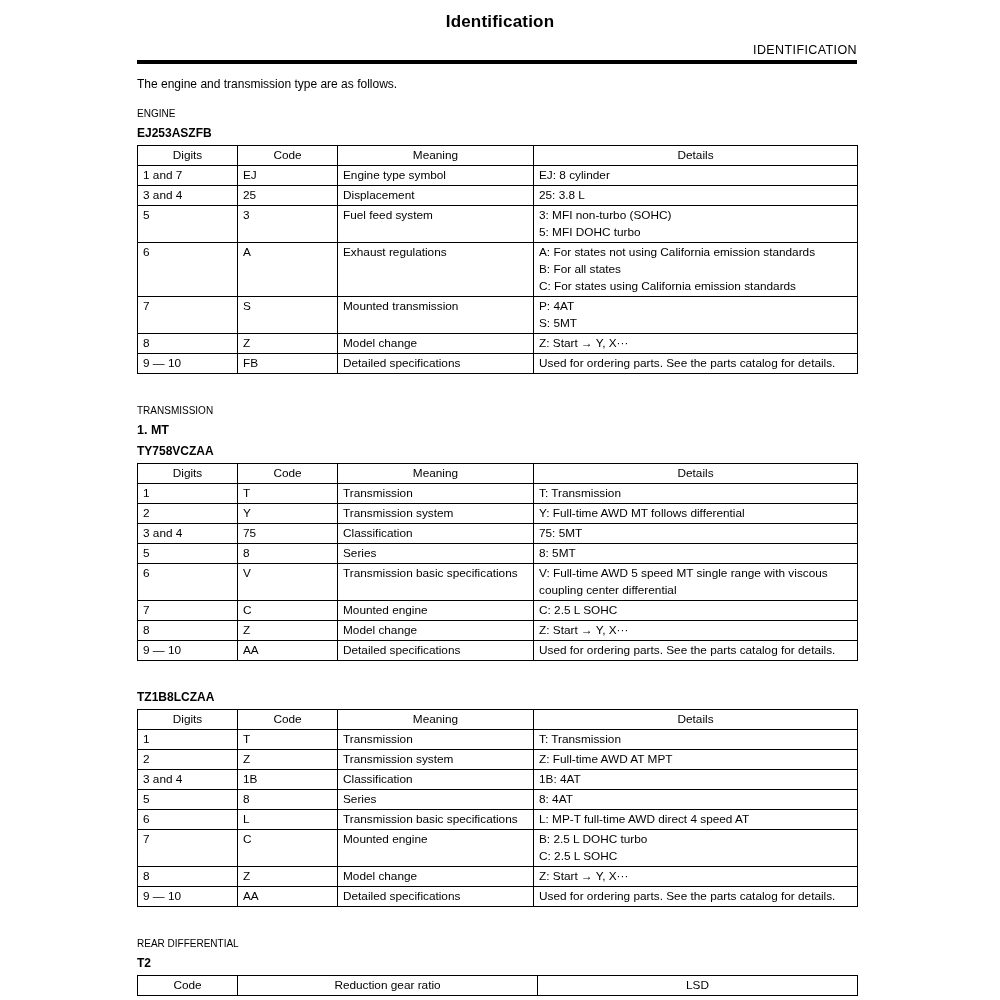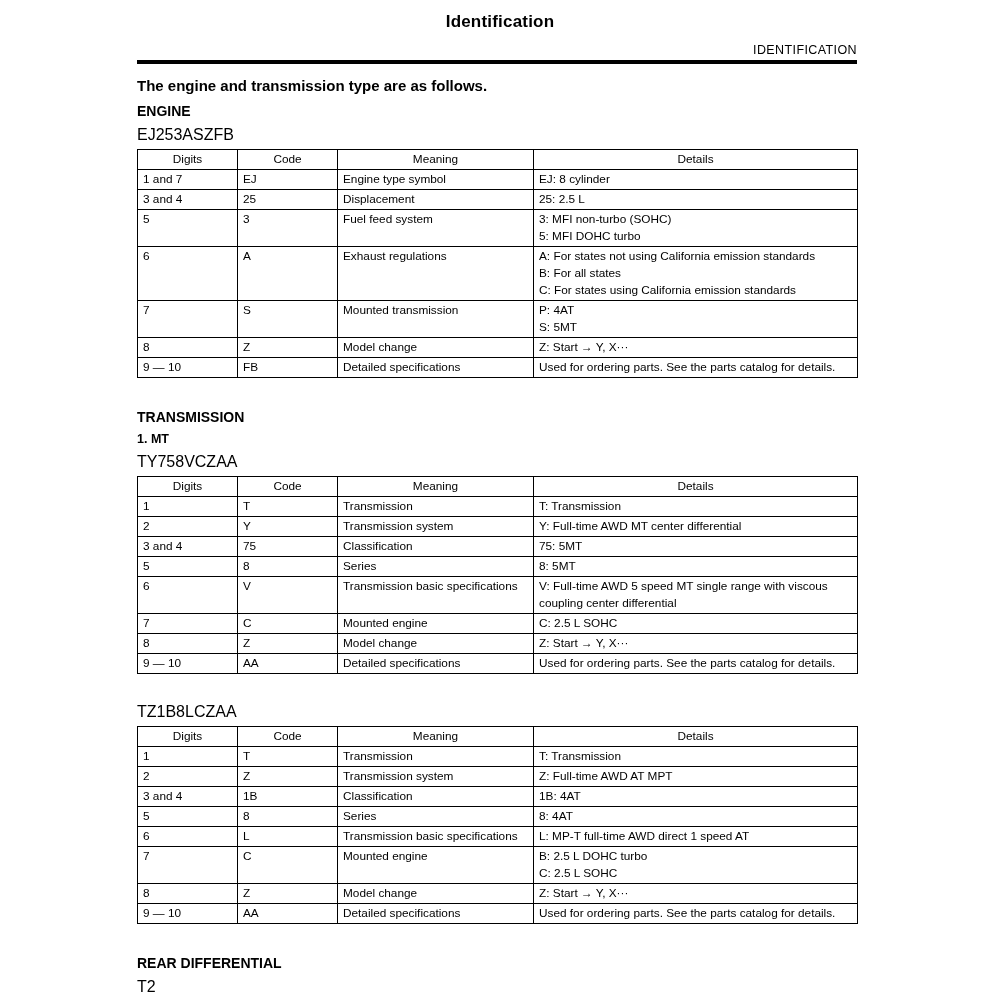--- a/index.html
+++ b/index.html
@@ -32,33 +32,32 @@
     text-align: right;
     font-size: 12.5px;
     letter-spacing: 0.4px;
   }
   .thick-rule {
     height: 4px;
     background: #000;
     margin-top: 3px;
   }
   .intro {
-    margin: 13px 0 9px 0;
-    font-size: 15px;
-    font-weight: bold;
+    margin: 13px 0 17px 0;
+    font-size: 12px;
   }
   .section-heading {
     margin: 9px 0 6px 0;
-    font-size: 14px;
-    font-weight: bold;
+    font-size: 10px;
+    font-weight: normal;
   }
   .code-heading {
     margin: 7px 0 5px 0;
-    font-size: 16px;
-    font-weight: normal;
+    font-size: 12px;
+    font-weight: bold;
   }
   .sub-label {
     margin: 7px 0 2px 0;
     font-size: 12.5px;
     font-weight: bold;
   }
   table.spec {
     border-collapse: collapse;
     table-layout: fixed;
     width: 720px;
@@ -117,21 +116,21 @@
           <tr>
             <td>1 and 7</td>
             <td>EJ</td>
             <td>Engine type symbol</td>
             <td>EJ: 8 cylinder</td>
           </tr>
           <tr>
             <td>3 and 4</td>
             <td>25</td>
             <td>Displacement</td>
-            <td>25: 2.5 L</td>
+            <td>25: 3.8 L</td>
           </tr>
           <tr>
             <td>5</td>
             <td>3</td>
             <td>Fuel feed system</td>
             <td>3: MFI non-turbo (SOHC)
 5: MFI DOHC turbo</td>
           </tr>
           <tr>
             <td>6</td>
@@ -186,21 +185,21 @@
           <tr>
             <td>1</td>
             <td>T</td>
             <td>Transmission</td>
             <td>T: Transmission</td>
           </tr>
           <tr>
             <td>2</td>
             <td>Y</td>
             <td>Transmission system</td>
-            <td>Y: Full-time AWD MT center differential</td>
+            <td>Y: Full-time AWD MT follows differential</td>
           </tr>
           <tr>
             <td>3 and 4</td>
             <td>75</td>
             <td>Classification</td>
             <td>75: 5MT</td>
           </tr>
           <tr>
             <td>5</td>
             <td>8</td>
@@ -273,21 +272,21 @@
           <tr>
             <td>5</td>
             <td>8</td>
             <td>Series</td>
             <td>8: 4AT</td>
           </tr>
           <tr>
             <td>6</td>
             <td>L</td>
             <td>Transmission basic specifications</td>
-            <td>L: MP-T full-time AWD direct 1 speed AT</td>
+            <td>L: MP-T full-time AWD direct 4 speed AT</td>
           </tr>
           <tr>
             <td>7</td>
             <td>C</td>
             <td>Mounted engine</td>
             <td>B: 2.5 L DOHC turbo
 C: 2.5 L SOHC</td>
           </tr>
           <tr>
             <td>8</td>

